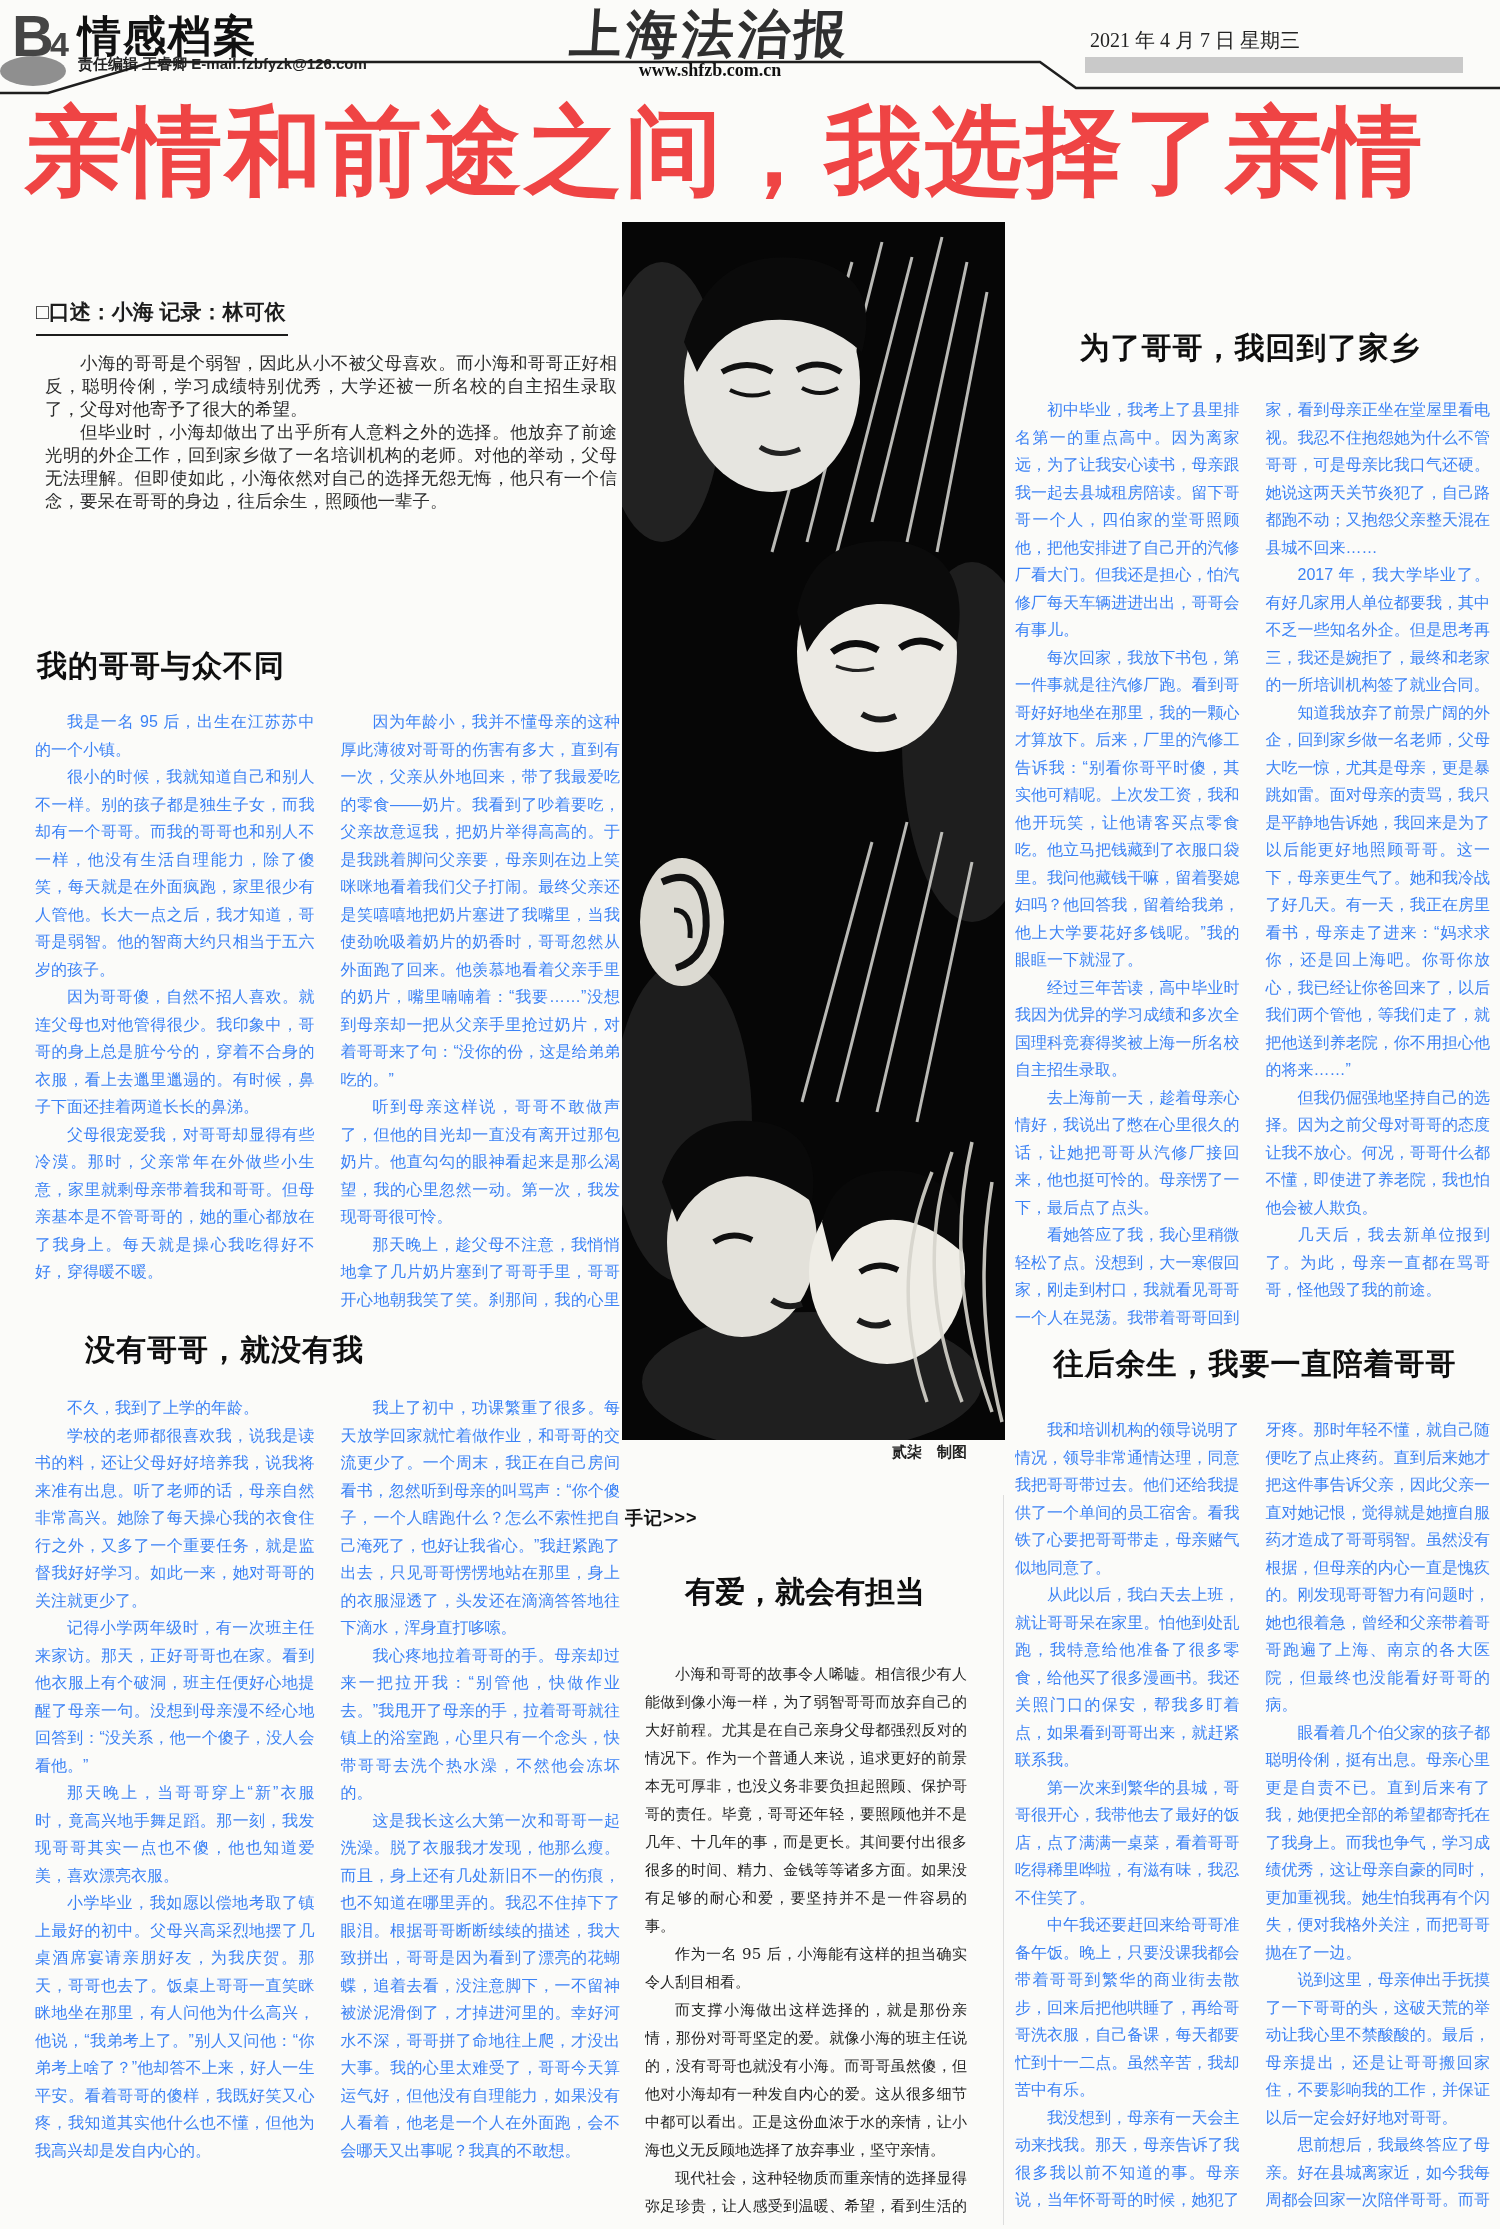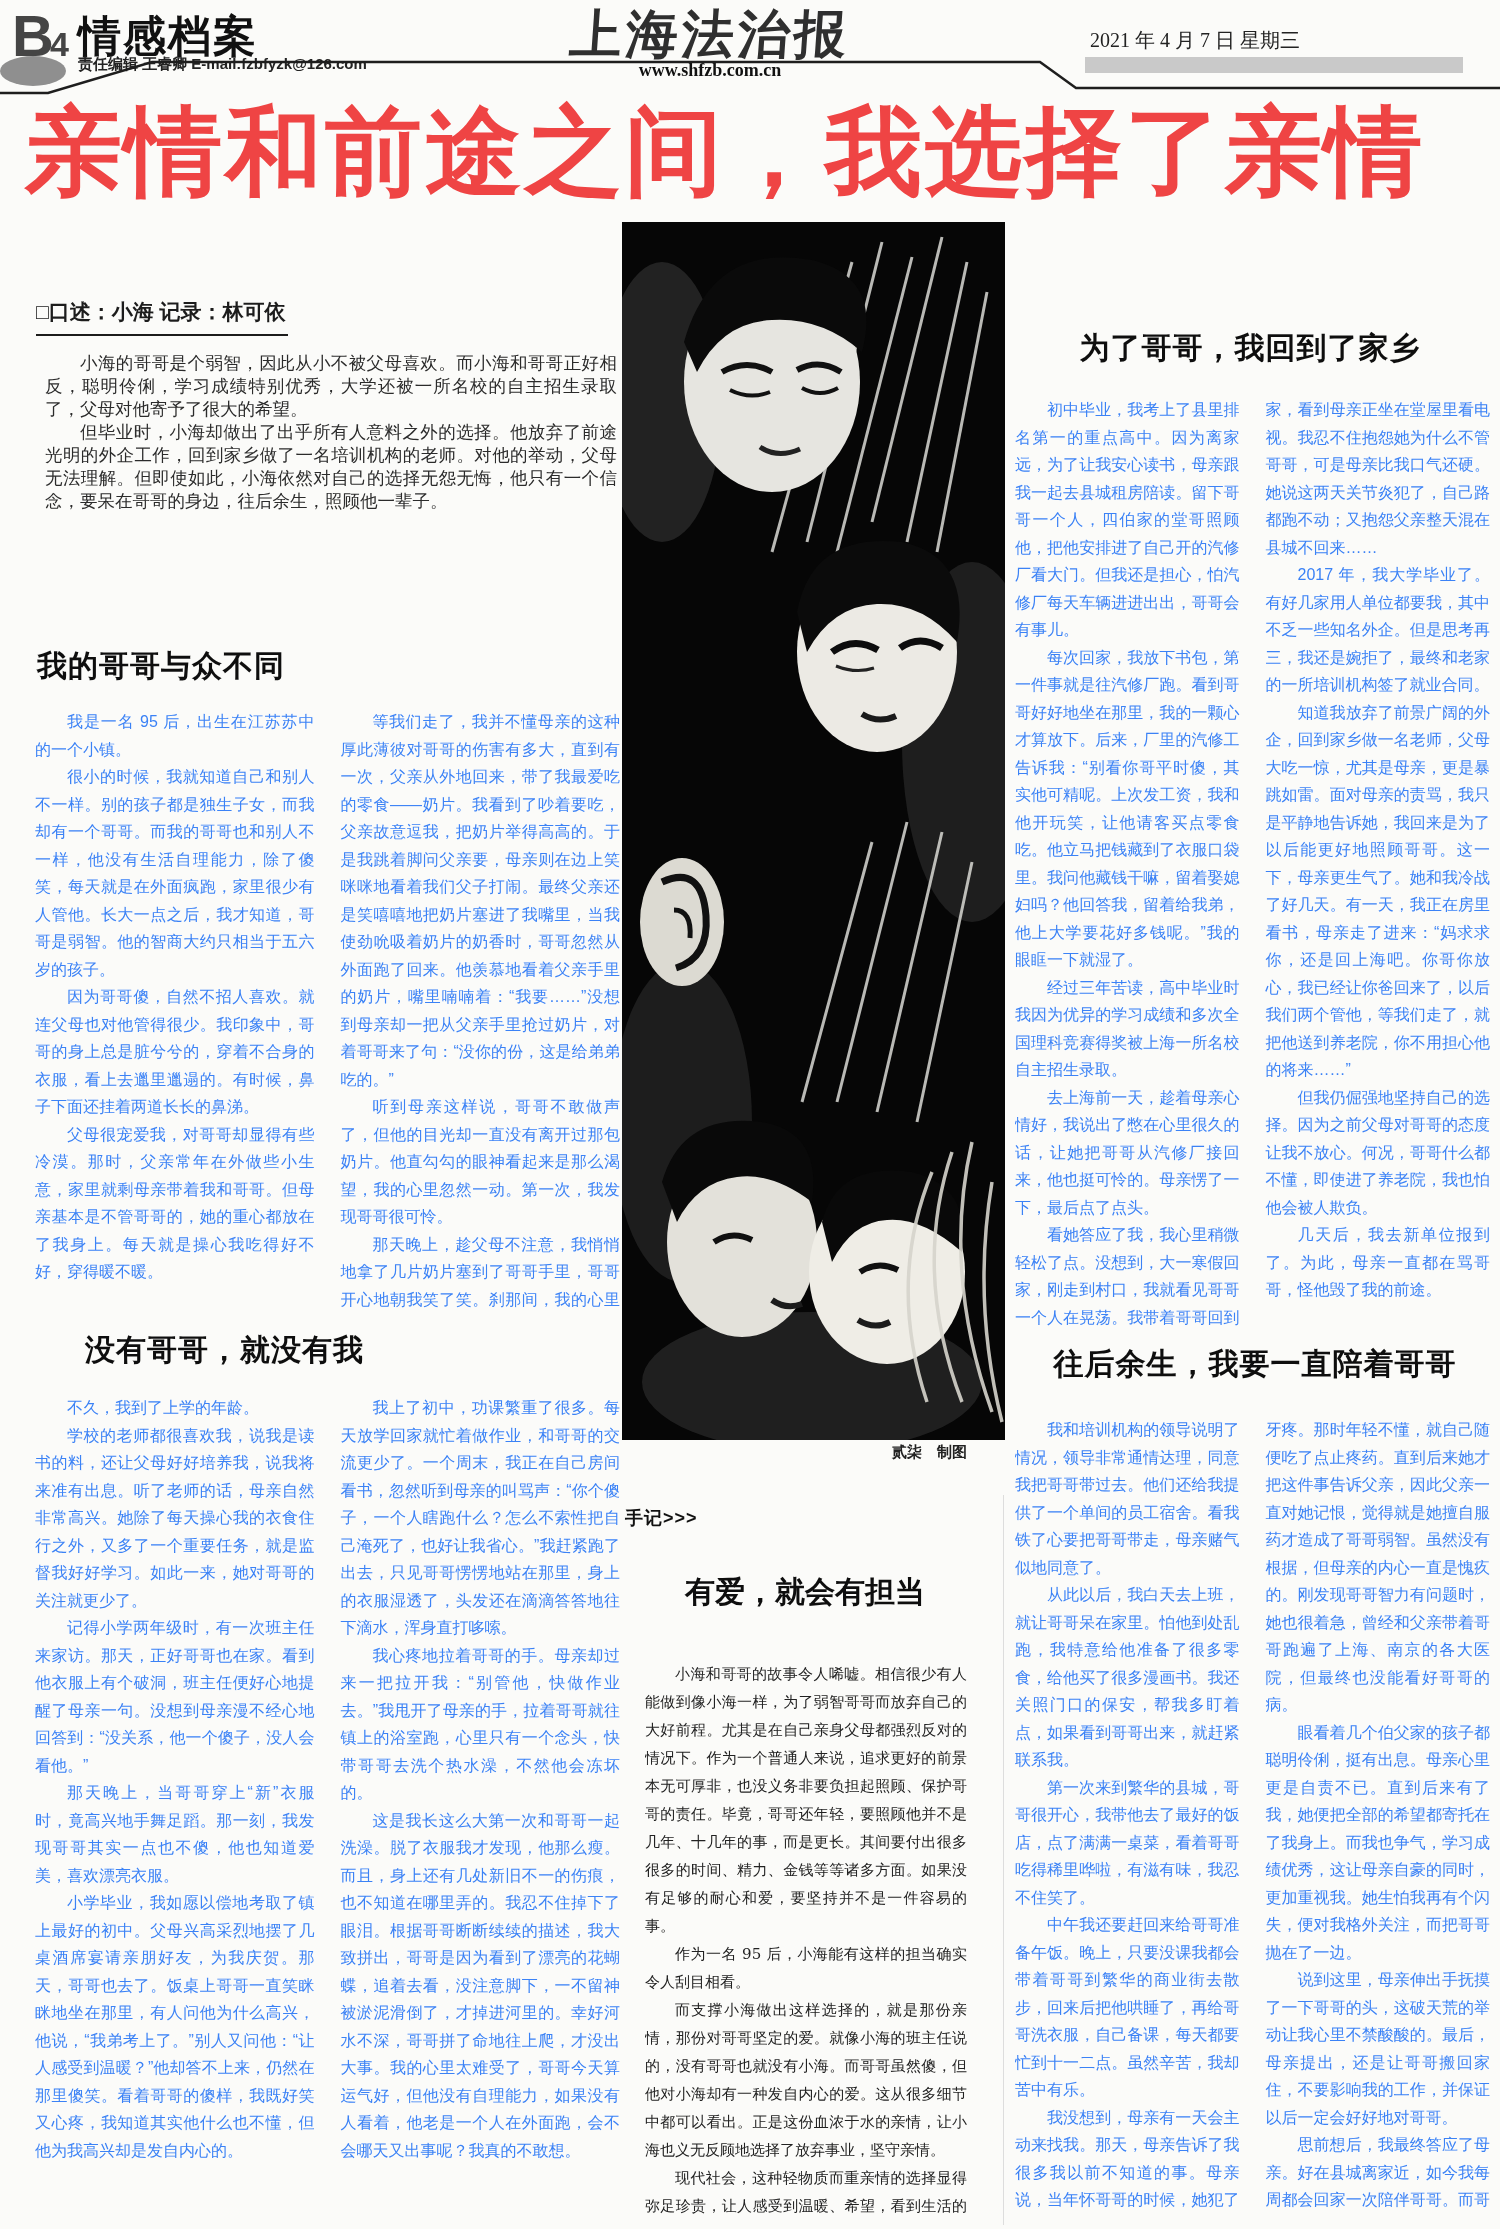--- a/index.html
+++ b/index.html
@@ -81,32 +81,32 @@
       <p>小海的哥哥是个弱智，因此从小不被父母喜欢。而小海和哥哥正好相反，聪明伶俐，学习成绩特别优秀，大学还被一所名校的自主招生录取了，父母对他寄予了很大的希望。</p>
       <p>但毕业时，小海却做出了出乎所有人意料之外的选择。他放弃了前途光明的外企工作，回到家乡做了一名培训机构的老师。对他的举动，父母无法理解。但即使如此，小海依然对自己的选择无怨无悔，他只有一个信念，要呆在哥哥的身边，往后余生，照顾他一辈子。</p>
     </div>
 
   <div class="abs sec-head" id="sec1-head">我的哥哥与众不同</div>
   <div class="abs body-col" id="sec1-body">
       <p>我是一名 95 后，出生在江苏苏中的一个小镇。</p>
       <p>很小的时候，我就知道自己和别人不一样。别的孩子都是独生子女，而我却有一个哥哥。而我的哥哥也和别人不一样，他没有生活自理能力，除了傻笑，每天就是在外面疯跑，家里很少有人管他。长大一点之后，我才知道，哥哥是弱智。他的智商大约只相当于五六岁的孩子。</p>
       <p>因为哥哥傻，自然不招人喜欢。就连父母也对他管得很少。我印象中，哥哥的身上总是脏兮兮的，穿着不合身的衣服，看上去邋里邋遢的。有时候，鼻子下面还挂着两道长长的鼻涕。</p>
       <p>父母很宠爱我，对哥哥却显得有些冷漠。那时，父亲常年在外做些小生意，家里就剩母亲带着我和哥哥。但母亲基本是不管哥哥的，她的重心都放在了我身上。每天就是操心我吃得好不好，穿得暖不暖。</p>
-      <p>等我们走了，我并不懂母亲的这种厚此薄彼对哥哥的伤害有多大，直到有一次，父亲从外地回来，带了我最爱吃的零食——奶片。我看到了吵着要吃，父亲故意逗我，把奶片举得高高的。于是我跳着脚问父亲要，母亲则在边上笑咪咪地看着我们父子打闹。最终父亲还是笑嘻嘻地把奶片塞进了我嘴里，当我使劲吮吸着奶片的奶香时，哥哥忽然从外面跑了回来。他羡慕地看着父亲手里的奶片，嘴里喃喃着：“我要……”没想到母亲却一把从父亲手里抢过奶片，对着哥哥来了句：“没你的份，这是给弟弟吃的。”</p>
+      <p>因为年龄小，我并不懂母亲的这种厚此薄彼对哥哥的伤害有多大，直到有一次，父亲从外地回来，带了我最爱吃的零食——奶片。我看到了吵着要吃，父亲故意逗我，把奶片举得高高的。于是我跳着脚问父亲要，母亲则在边上笑咪咪地看着我们父子打闹。最终父亲还是笑嘻嘻地把奶片塞进了我嘴里，当我使劲吮吸着奶片的奶香时，哥哥忽然从外面跑了回来。他羡慕地看着父亲手里的奶片，嘴里喃喃着：“我要……”没想到母亲却一把从父亲手里抢过奶片，对着哥哥来了句：“没你的份，这是给弟弟吃的。”</p>
       <p>听到母亲这样说，哥哥不敢做声了，但他的目光却一直没有离开过那包奶片。他直勾勾的眼神看起来是那么渴望，我的心里忽然一动。第一次，我发现哥哥很可怜。</p>
       <p>那天晚上，趁父母不注意，我悄悄地拿了几片奶片塞到了哥哥手里，哥哥开心地朝我笑了笑。刹那间，我的心里满是欣慰，之前的愧疚感也稍稍减轻了一些。</p>
     </div>
 
   <div class="abs sec-head" id="sec2-head">没有哥哥，就没有我</div>
   <div class="abs body-col" id="sec2-body">
       <p>不久，我到了上学的年龄。</p>
       <p>学校的老师都很喜欢我，说我是读书的料，还让父母好好培养我，说我将来准有出息。听了老师的话，母亲自然非常高兴。她除了每天操心我的衣食住行之外，又多了一个重要任务，就是监督我好好学习。如此一来，她对哥哥的关注就更少了。</p>
       <p>记得小学两年级时，有一次班主任来家访。那天，正好哥哥也在家。看到他衣服上有个破洞，班主任便好心地提醒了母亲一句。没想到母亲漫不经心地回答到：“没关系，他一个傻子，没人会看他。”</p>
       <p>那天晚上，当哥哥穿上“新”衣服时，竟高兴地手舞足蹈。那一刻，我发现哥哥其实一点也不傻，他也知道爱美，喜欢漂亮衣服。</p>
-      <p>小学毕业，我如愿以偿地考取了镇上最好的初中。父母兴高采烈地摆了几桌酒席宴请亲朋好友，为我庆贺。那天，哥哥也去了。饭桌上哥哥一直笑眯眯地坐在那里，有人问他为什么高兴，他说，“我弟考上了。”别人又问他：“让人感受到温暖？”他却答不上来，仍然在那里傻笑。看着哥哥的傻样，我既好笑又心疼，我知道其实他什么也不懂，但他为我高兴却是发自内心的。</p>
+      <p>小学毕业，我如愿以偿地考取了镇上最好的初中。父母兴高采烈地摆了几桌酒席宴请亲朋好友，为我庆贺。那天，哥哥也去了。饭桌上哥哥一直笑眯眯地坐在那里，有人问他为什么高兴，他说，“我弟考上了。”别人又问他：“你弟考上啥了？”他却答不上来，好人一生平安。看着哥哥的傻样，我既好笑又心疼，我知道其实他什么也不懂，但他为我高兴却是发自内心的。</p>
       <p>我上了初中，功课繁重了很多。每天放学回家就忙着做作业，和哥哥的交流更少了。一个周末，我正在自己房间看书，忽然听到母亲的叫骂声：“你个傻子，一个人瞎跑什么？怎么不索性把自己淹死了，也好让我省心。”我赶紧跑了出去，只见哥哥愣愣地站在那里，身上的衣服湿透了，头发还在滴滴答答地往下滴水，浑身直打哆嗦。</p>
       <p>我心疼地拉着哥哥的手。母亲却过来一把拉开我：“别管他，快做作业去。”我甩开了母亲的手，拉着哥哥就往镇上的浴室跑，心里只有一个念头，快带哥哥去洗个热水澡，不然他会冻坏的。</p>
       <p>这是我长这么大第一次和哥哥一起洗澡。脱了衣服我才发现，他那么瘦。而且，身上还有几处新旧不一的伤痕，也不知道在哪里弄的。我忍不住掉下了眼泪。根据哥哥断断续续的描述，我大致拼出，哥哥是因为看到了漂亮的花蝴蝶，追着去看，没注意脚下，一不留神被淤泥滑倒了，才掉进河里的。幸好河水不深，哥哥拼了命地往上爬，才没出大事。我的心里太难受了，哥哥今天算运气好，但他没有自理能力，如果没有人看着，他老是一个人在外面跑，会不会哪天又出事呢？我真的不敢想。</p>
     </div>
 
   <div class="abs illus">
     <svg width="383" height="1218" viewBox="0 0 383 1218">
       <rect width="383" height="1218" fill="#060606"></rect>
 
       <ellipse cx="40" cy="180" rx="60" ry="140" fill="#3a3a3a" opacity="0.55"></ellipse>

